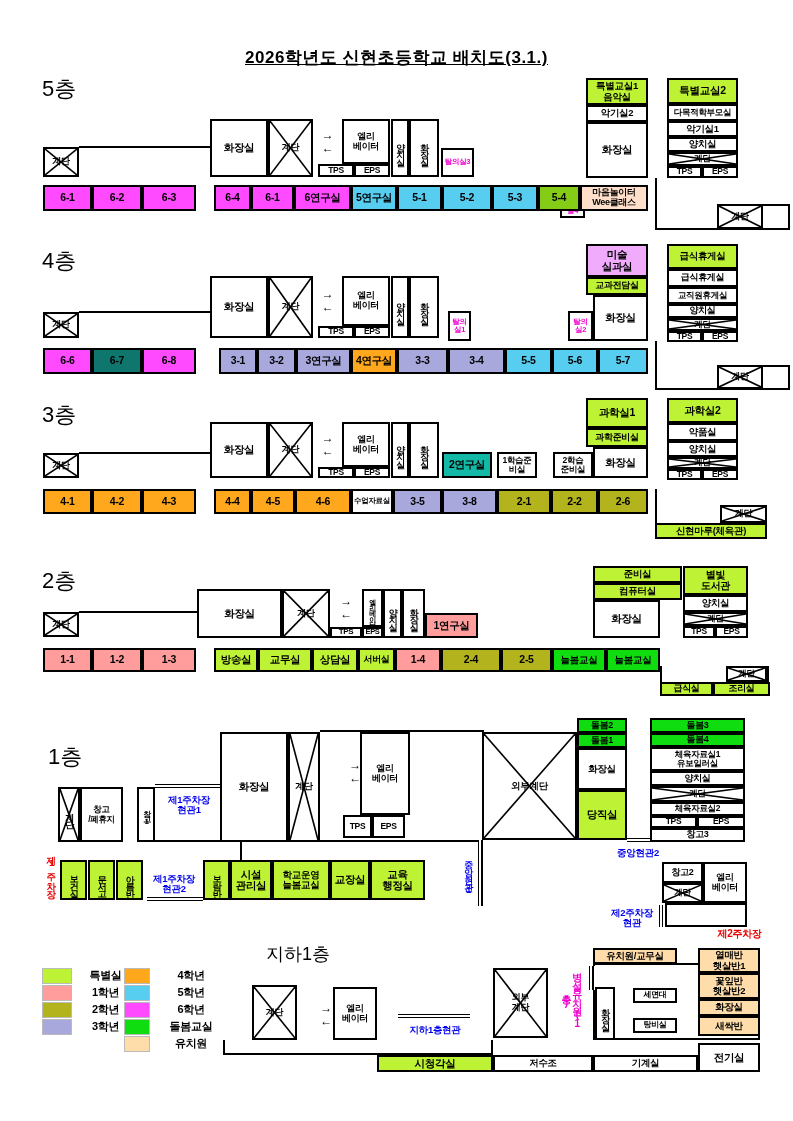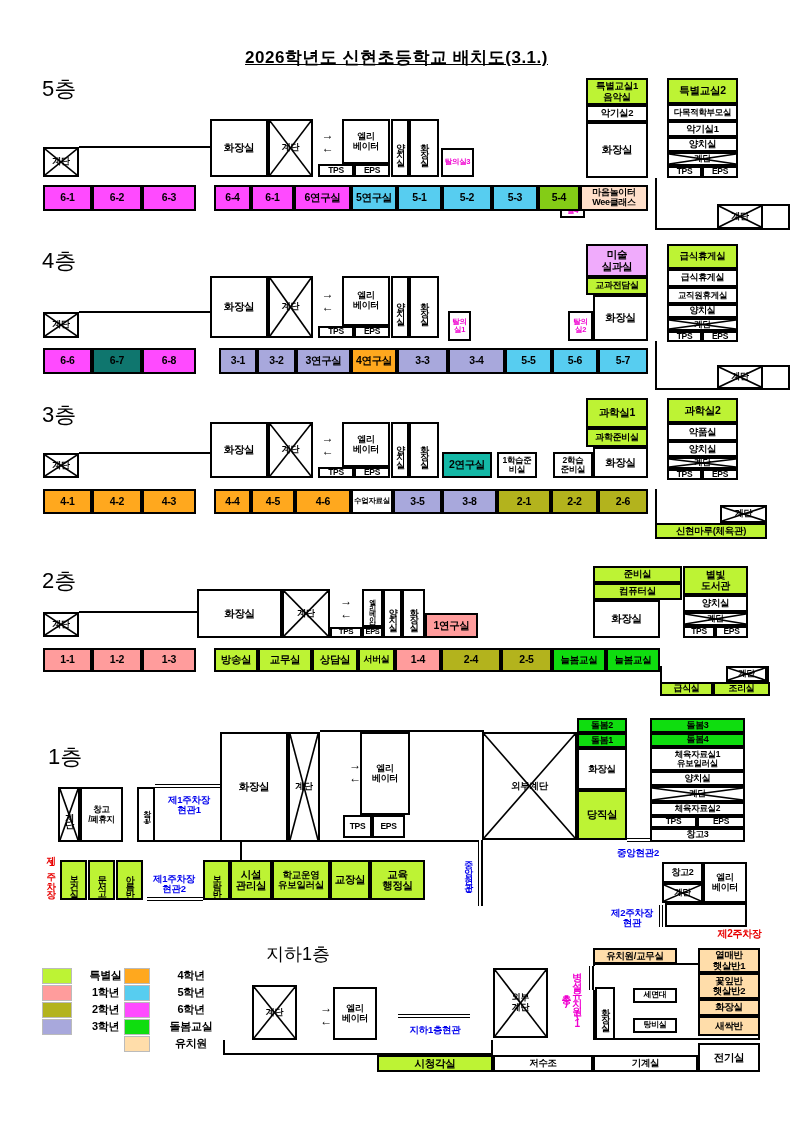--- a/index.html
+++ b/index.html
@@ -312,21 +312,21 @@
     <div class="bx room vt" style="left: 60px; top: 860px; width: 27px; height: 40px; background: rgb(189, 243, 52); font-size: 9px;"><span>보건실</span></div>
     <div class="bx room vt" style="left: 88px; top: 860px; width: 27px; height: 40px; background: rgb(189, 243, 52); font-size: 9px;"><span>문서고</span></div>
     <div class="bx room vt" style="left: 116px; top: 860px; width: 27px; height: 40px; background: rgb(189, 243, 52); font-size: 9px;"><span>아름반</span></div>
     <div class="bx txt" style="left: 145px; top: 872px; width: 58px; height: 24px; font-size: 9.5px; color: rgb(0, 0, 238);"><span>제1주차장
 현관2</span></div>
     <div class="bx ent-h" style="left: 147px; top: 897px; width: 56px; height: 6px;"></div>
     <div class="bx room vt" style="left: 203px; top: 860px; width: 27px; height: 40px; background: rgb(189, 243, 52); font-size: 9px;"><span>보람반</span></div>
     <div class="bx room" style="left: 230px; top: 860px; width: 42px; height: 40px; background: rgb(189, 243, 52);"><span>시설
 관리실</span></div>
     <div class="bx room" style="left: 272px; top: 860px; width: 58px; height: 40px; background: rgb(189, 243, 52); font-size: 9.5px;"><span>학교운영
-유보일러실</span></div>
+늘봄교실</span></div>
     <div class="bx room" style="left: 330px; top: 860px; width: 40px; height: 40px; background: rgb(189, 243, 52);"><span>교장실</span></div>
     <div class="bx room" style="left: 370px; top: 860px; width: 55px; height: 40px; background: rgb(189, 243, 52);"><span>교육
 행정실</span></div>
     <div class="floor-label" style="left: 266px; top: 942px; font-size: 18px;">지하1층</div>
     <div class="bx room sw" style="left: 42px; top: 968px; width: 30px; height: 16px; background: rgb(189, 243, 52);"></div>
     <div class="bx txt" style="left: 78px; top: 968px; width: 55px; height: 16px; font-size: 11px;"><span>특별실</span></div>
     <div class="bx room sw" style="left: 42px; top: 985px; width: 30px; height: 16px; background: rgb(255, 156, 156);"></div>
     <div class="bx txt" style="left: 78px; top: 985px; width: 55px; height: 16px; font-size: 11px;"><span>1학년</span></div>
     <div class="bx room sw" style="left: 42px; top: 1002px; width: 30px; height: 16px; background: rgb(179, 179, 29);"></div>
     <div class="bx txt" style="left: 78px; top: 1002px; width: 55px; height: 16px; font-size: 11px;"><span>2학년</span></div>

